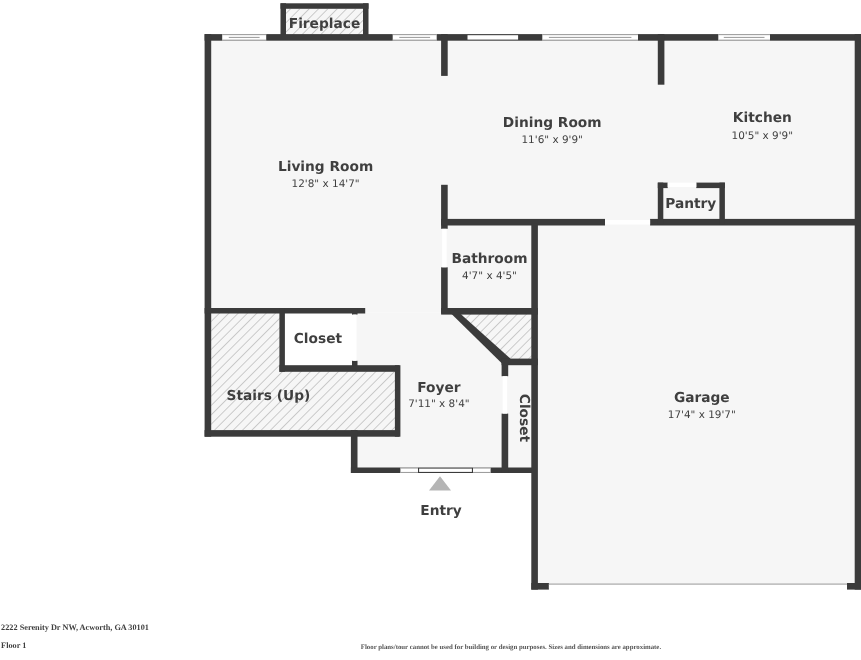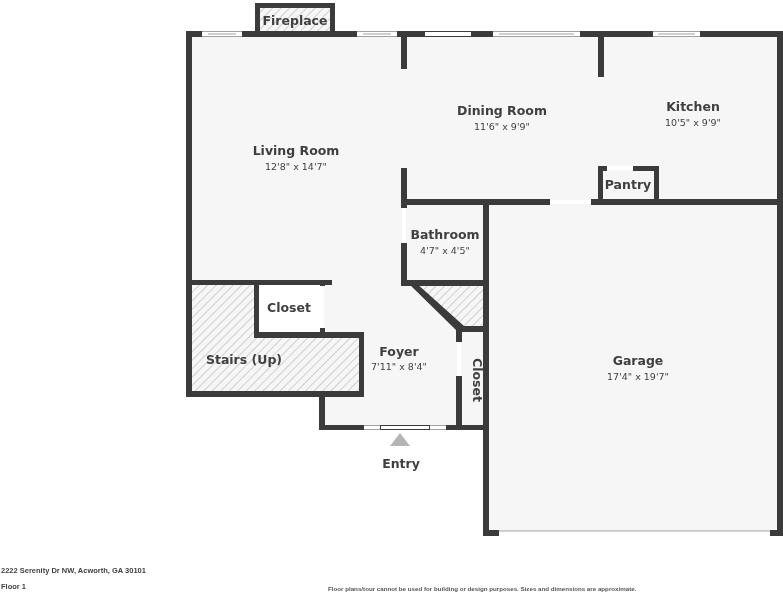--- a/index.html
+++ b/index.html
@@ -8,21 +8,21 @@
   #plan { position:absolute; left:0; top:0; width:783px; height:600px; }
   .floor { fill:#f6f6f6; }
   .wall { fill:#3b3b3b; }
   .hatch { fill:url(#hatch); }
   .win-gap { fill:#ffffff; }
   .win-line { stroke:#8a8a8a; stroke-width:0.8; fill:none; }
   .door-gap { fill:#ffffff; }
   .room-name { font-family:"DejaVu Sans", sans-serif; font-size:12.5px; font-weight:bold; fill:#3f3f3f; }
   .room-dim { font-family:"DejaVu Sans", sans-serif; font-size:9.5px; fill:#3f3f3f; }
   .entry-arrow { fill:#b5b5b5; }
-  .footer { position:absolute; font-family:Liberation Sans, sans-serif; font-size:7.5px; color:#3f3f3f; white-space:nowrap; }
+  .footer { position:absolute; font-family:Liberation Serif, serif; font-size:7.5px; color:#3f3f3f; white-space:nowrap; }
   #addr { left:1px; top:566px; font-weight:bold; }
   #floor { left:1px; top:582px; font-weight:bold; }
   #disclaimer { left:328px; top:585px; font-size:6.2px; font-weight:bold; color:#555; }
 </style>
 </head>
 <body>
 
 <svg id="plan" viewBox="0 0 783 600" xmlns="http://www.w3.org/2000/svg">
   <defs>
     <pattern id="hatch" patternUnits="userSpaceOnUse" width="6" height="6" patternTransform="rotate(45)">

